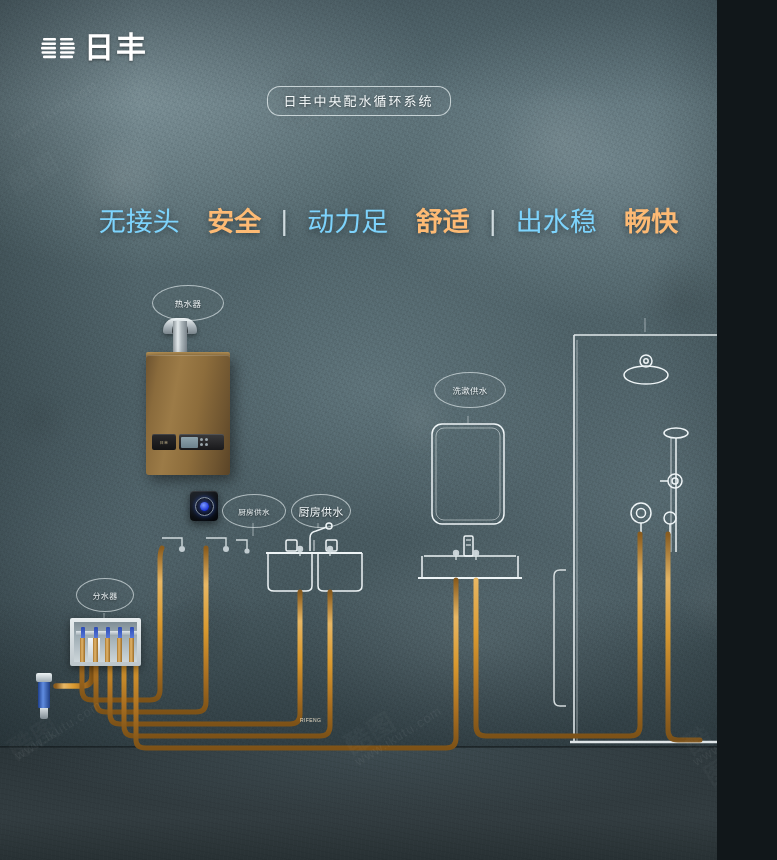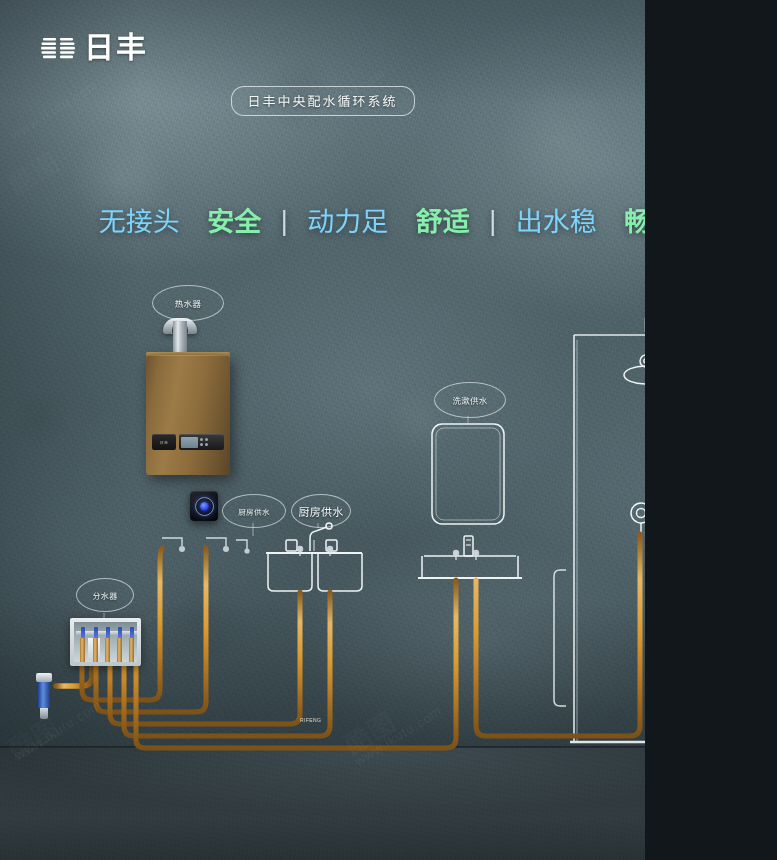--- a/index.html
+++ b/index.html
@@ -3,21 +3,21 @@
 <meta charset="utf-8">
 <title>日丰中央配水循环系统</title>
 <style>
   html,body{margin:0;padding:0;background:#11171a;}
   body{
     font-family:"Liberation Sans","DejaVu Sans",sans-serif;
     -webkit-font-smoothing:antialiased;
   }
   .poster{
     position:relative;
-    width:645px;height:860px;
+    width:717px;height:860px;
     overflow:hidden;
     background:#4e6168;
   }
 
   
   .wall{
     position:absolute;left:0;top:0;width:777px;height:748px;
     background:
       radial-gradient(ellipse 420px 260px at 18% 12%, rgba(163,182,188,.45), rgba(163,182,188,0) 70%),
       radial-gradient(ellipse 360px 220px at 78% 22%, rgba(150,170,178,.38), rgba(150,170,178,0) 70%),
@@ -113,21 +113,21 @@
   }
   .headline .gap{display:inline-block;width:26px;}
 
   
   .subtitle{
     position:absolute;left:0;top:206px;width:777px;
     text-align:center;white-space:nowrap;
     font-size:27px;line-height:1.25;color:#e8eff1;
     text-shadow:0 2px 6px rgba(10,20,24,.5);
   }
-  .subtitle .strong{font-weight:700;color:#86efac;margin-left:20px;}
+  .subtitle .strong{font-weight:700;color:#fdba74;margin-left:20px;}
   .subtitle .sep{
     display:inline-block;margin:0 12px;color:#cfdade;font-weight:300;
     transform:translateY(-1px);
   }
   .subtitle .soft{font-weight:400;color:#7dd3fc;}
 
   
   .callout{
     position:absolute;
     border:1px solid rgba(236,243,245,.62);
@@ -533,21 +533,21 @@
 
   <div class="filter">
     <div class="filter-head"></div>
     <div class="filter-body"></div>
     <div class="filter-foot"></div>
   </div>
 
   <div class="callout" style="left:152px;top:285px;width:70px;height:34px;font-size:8.5px;">热水器</div>
 
 
-  <div class="callout" style="left:434px;top:382px;width:70px;height:34px;font-size:8.5px;">洗漱供水</div>
+  <div class="callout" style="left:434px;top:372px;width:70px;height:34px;font-size:8.5px;">洗漱供水</div>
 
   <div class="callout" style="left:222px;top:494px;width:62px;height:32px;font-size:7.6px;">厨房供水</div>
 
   <div class="callout" style="left:291px;top:494px;width:58px;height:32px;font-size:11px;">厨房供水</div>
 
   <div class="callout" style="left:76px;top:578px;width:56px;height:32px;font-size:8px;">分水器</div>
 
   <div class="wm" style="left:8px;top:130px;transform:rotate(-32deg);opacity:.22;">www.ikutu.com</div>
   <div class="wm wm-big" style="left:0px;top:170px;transform:rotate(-32deg);opacity:.16;">酷图</div>
   <div class="wm" style="left:296px;top:118px;transform:rotate(-32deg);opacity:.18;">www.ikutu.com</div>

